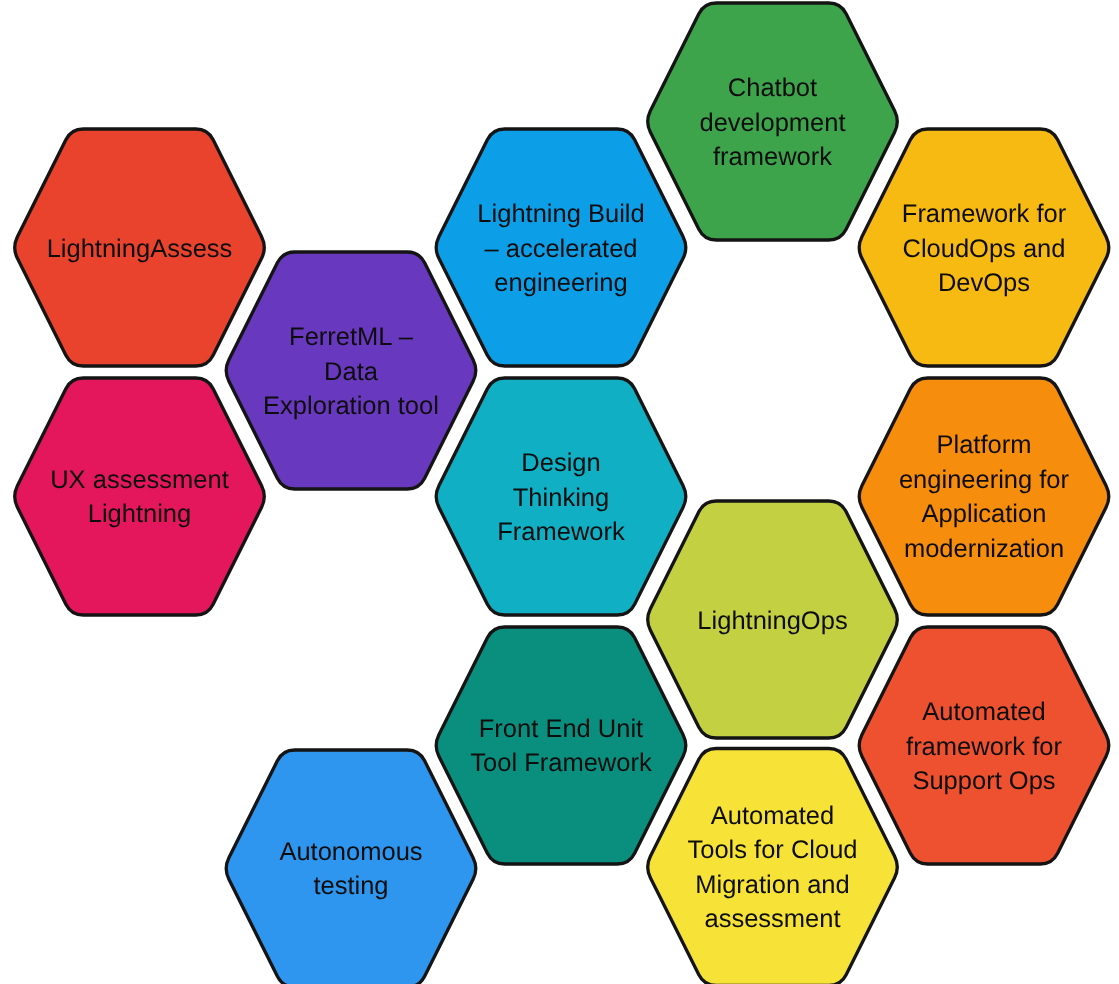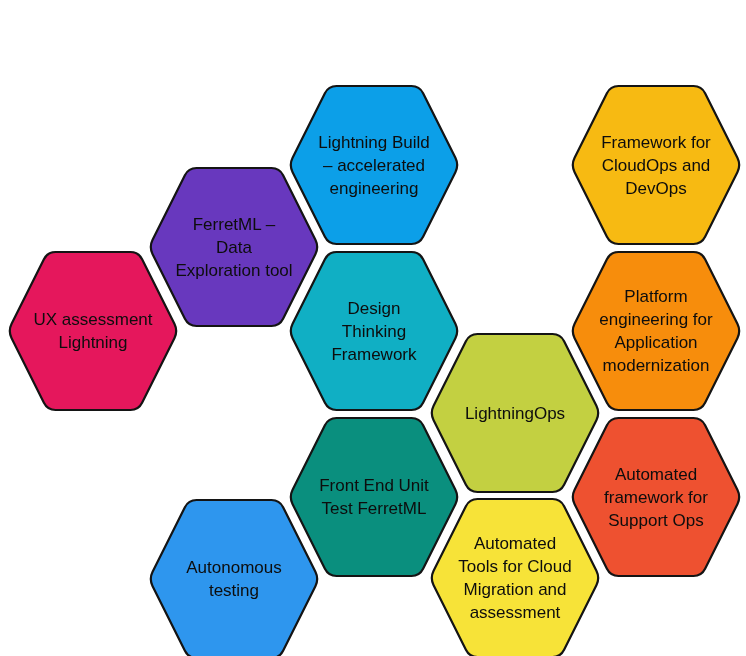--- a/index.html
+++ b/index.html
@@ -27,20 +27,26 @@
 <body>
 
 <svg width="0" height="0" style="position:absolute" aria-hidden="true">
   <defs>
     <path id="hex-shape" d="M 3.6 71.8 L 35.9 7.2 Q 39.5 0 47.5 0 L 122.5 0 Q 130.5 0 134.1 7.2 L 166.4 71.8 Q 170 79 166.4 86.2 L 134.1 150.8 Q 130.5 158 122.5 158 L 47.5 158 Q 39.5 158 35.9 150.8 L 3.6 86.2 Q 0 79 3.6 71.8 Z"></path>
   </defs>
 </svg>
 
 <div class="stage">
 
+  <div class="hex" style="left:8px;top:86px">
+    <svg class="hex-svg" width="176" height="164" viewBox="-3 -3 176 164">
+        <use href="#hex-shape" class="hex-outline" fill="#E9432E"></use>
+      </svg>
+    <div class="hex-label">LightningAssess</div>
+  </div>
 
   <div class="hex" style="left:8px;top:252px">
     <svg class="hex-svg" width="176" height="164" viewBox="-3 -3 176 164">
         <use href="#hex-shape" class="hex-outline" fill="#E5175C"></use>
       </svg>
     <div class="hex-label">UX assessment
 Lightning</div>
   </div>
 
 
@@ -78,23 +84,31 @@
     <div class="hex-label">Design
 Thinking
 Framework</div>
   </div>
 
   <div class="hex" style="left:289px;top:418px">
     <svg class="hex-svg" width="176" height="164" viewBox="-3 -3 176 164">
         <use href="#hex-shape" class="hex-outline" fill="#0A8F7E"></use>
       </svg>
     <div class="hex-label">Front End Unit
-Test FerretML</div>
+Tool Framework</div>
   </div>
 
+  <div class="hex" style="left:430px;top:2px">
+    <svg class="hex-svg" width="176" height="164" viewBox="-3 -3 176 164">
+        <use href="#hex-shape" class="hex-outline" fill="#3DA44C"></use>
+      </svg>
+    <div class="hex-label">Chatbot
+development
+framework</div>
+  </div>
 
 
   <div class="hex" style="left:430px;top:334px">
     <svg class="hex-svg" width="176" height="164" viewBox="-3 -3 176 164">
         <use href="#hex-shape" class="hex-outline" fill="#C3D041"></use>
       </svg>
     <div class="hex-label">LightningOps</div>
   </div>
 
   <div class="hex" style="left:430px;top:499px">

